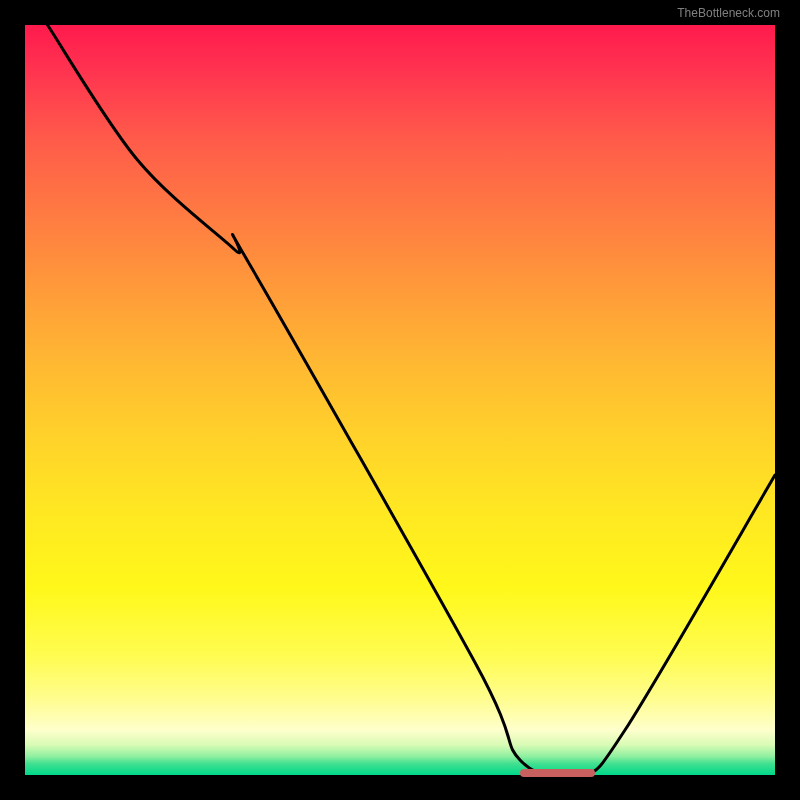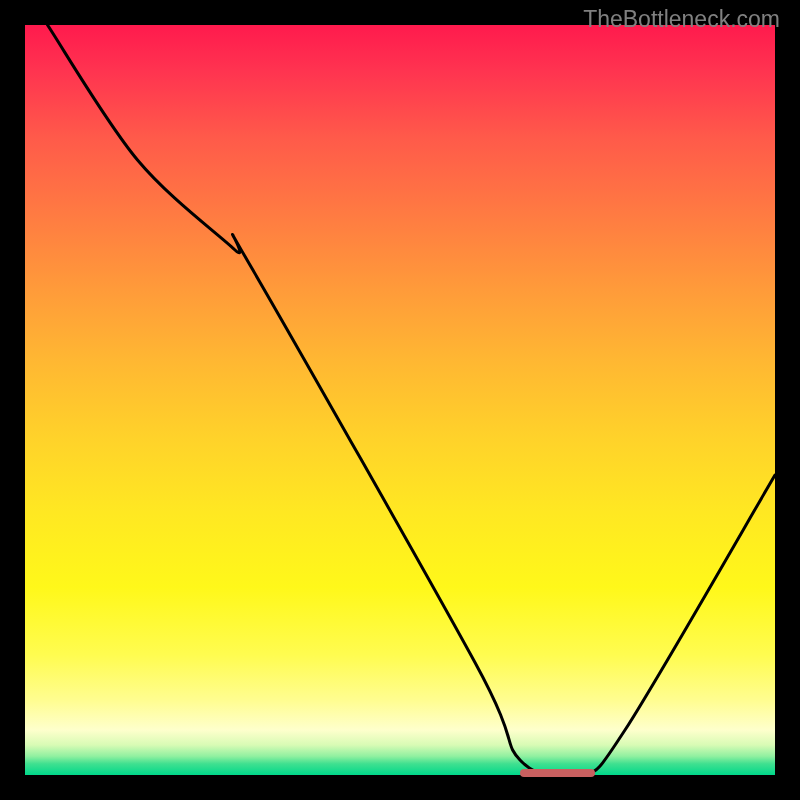--- a/index.html
+++ b/index.html
@@ -9,21 +9,21 @@
     height: 800px;
     background: #000;
     position: relative;
     font-family: Arial, sans-serif;
   }
   .watermark {
     position: absolute;
     top: 6px;
     right: 20px;
     color: #808080;
-    font-size: 23px;
+    font-size: 12px;
     font-weight: 500;
     z-index: 10;
   }
   .plot-area {
     position: absolute;
     left: 25px;
     top: 25px;
     width: 750px;
     height: 750px;
   }

